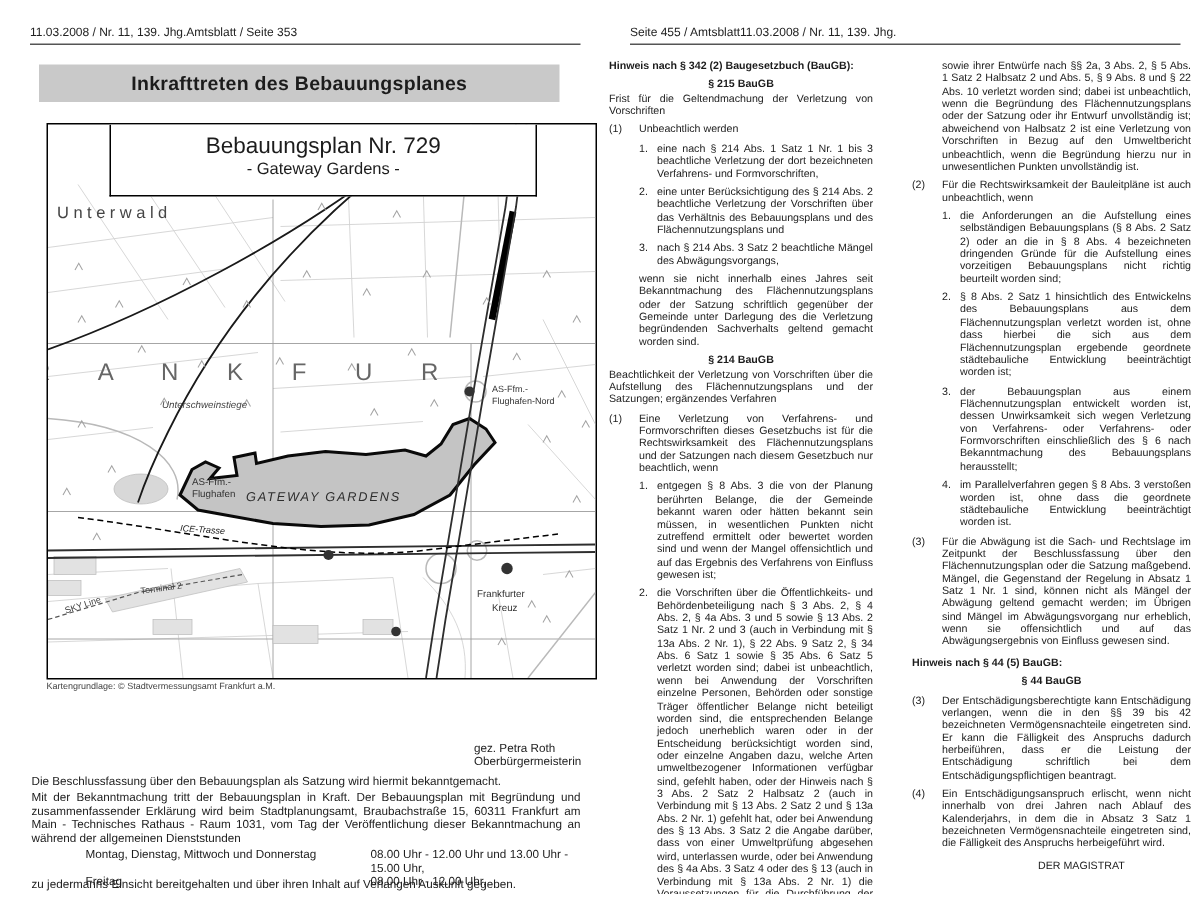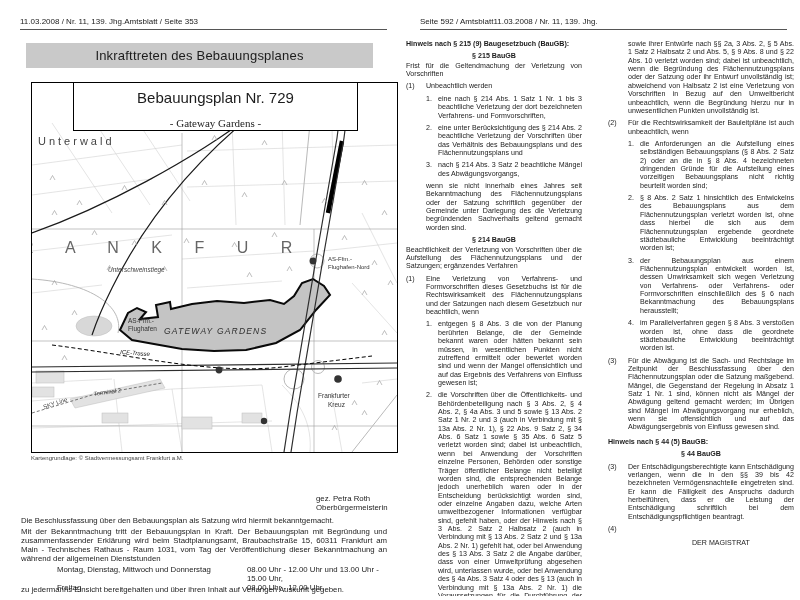--- a/index.html
+++ b/index.html
@@ -13,28 +13,28 @@
   #pageR { left:400px; width:400px; }
 
   
   .hdr { position:absolute; top:17px; left:20px; right:13px;
          font-size:8px; color:#222; border-bottom:1px solid #555;
          padding-bottom:3px; display:flex; justify-content:flex-start; }
 
   
   .titlebar { position:absolute; top:43px; left:26px; width:347px; height:25px;
               background:#c9c9c9; display:flex; align-items:center; justify-content:center;
-              font-weight:normal; font-size:13px; letter-spacing:0.2px; }
+              font-weight:bold; font-size:13px; letter-spacing:0.2px; }
   .mapbox { position:absolute; top:82px; left:31px; width:365px; height:369px;
             border:1px solid #000; background:#fff; overflow:hidden; }
   .mapsvg { position:absolute; left:0; top:0; }
   .maptitle { position:absolute; top:0; left:41px; width:283px; height:47px;
               background:#fff; border:1px solid #000; border-top:none; text-align:center; z-index:2; }
   .maptitle .t1 { font-size:15px; margin-top:6px; }
-  .maptitle .t2 { font-size:11px; margin-top:11px;font-family:Liberation Serif, serif; }
+  .maptitle .t2 { font-size:11px; margin-top:1px; }
   .mapcaption { position:absolute; top:455px; left:31px; font-size:6px; color:#444; }
 
   .lp { position:absolute; left:21px; right:13px; font-size:7.8px; line-height:1.17;
         text-align:justify; }
   .sig { position:absolute; left:316px; font-size:7.8px; line-height:1.2; text-align:left; }
   .sched { position:absolute; left:57px; right:13px; font-size:7.8px; line-height:1.16; }
   .schedrow { display:flex; }
   .schedrow .days { width:190px; flex:none; }
   .schedrow .hours { flex:1; }
 
@@ -251,26 +251,26 @@
       <span class="days">Freitag</span>
       <span class="hours">08.00 Uhr - 12.00 Uhr,</span>
     </div>
   </div>
 
   <div class="lp" style="top:585px">zu jedermanns Einsicht bereitgehalten und über ihren Inhalt auf Verlangen Auskunft gegeben.</div>
 </div>
 
 <div class="page" id="pageR">
   <div class="hdr">
-    <span>Seite 592 / Amtsblatt</span>
+    <span>Seite 455 / Amtsblatt</span>
     <span>11.03.2008 / Nr. 11, 139. Jhg.</span>
   </div>
 
   <div class="col" id="col1">
-    <div class="bh">Hinweis nach § 215 (9) Baugesetzbuch (BauGB):</div>
+    <div class="bh">Hinweis nach § 342 (2) Baugesetzbuch (BauGB):</div>
     <div class="ch">§ 215 BauGB</div>
     <div class="sub">Frist für die Geltendmachung der Verletzung von Vorschriften</div>
 
     <div class="np">
       <span class="n">(1)</span>
       <span class="t">Unbeachtlich werden</span>
     </div>
 
     <div class="it">
       <span class="n">1.</span>
@@ -338,20 +338,21 @@
 
     <div class="bh" style="margin-top:6px">Hinweis nach § 44 (5) BauGB:</div>
     <div class="ch">§ 44 BauGB</div>
 
     <div class="np">
       <span class="n">(3)</span>
       <span class="t">Der Entschädigungsberechtigte kann Entschädigung verlangen, wenn die in den §§ 39 bis 42 bezeichneten Vermögensnachteile eingetreten sind. Er kann die Fälligkeit des Anspruchs dadurch herbeiführen, dass er die Leistung der Entschädigung schriftlich bei dem Entschädigungspflichtigen beantragt.</span>
     </div>
     <div class="np">
       <span class="n">(4)</span>
+      <span class="t">Ein Entschädigungsanspruch erlischt, wenn nicht innerhalb von drei Jahren nach Ablauf des Kalenderjahrs, in dem die in Absatz 3 Satz 1 bezeichneten Vermögensnachteile eingetreten sind, die Fälligkeit des Anspruchs herbeigeführt wird.</span>
     </div>
 
     <div class="magistrat">
       <div>DER MAGISTRAT</div>
 
     </div>
   </div>
 </div>
 
 </body></html>

